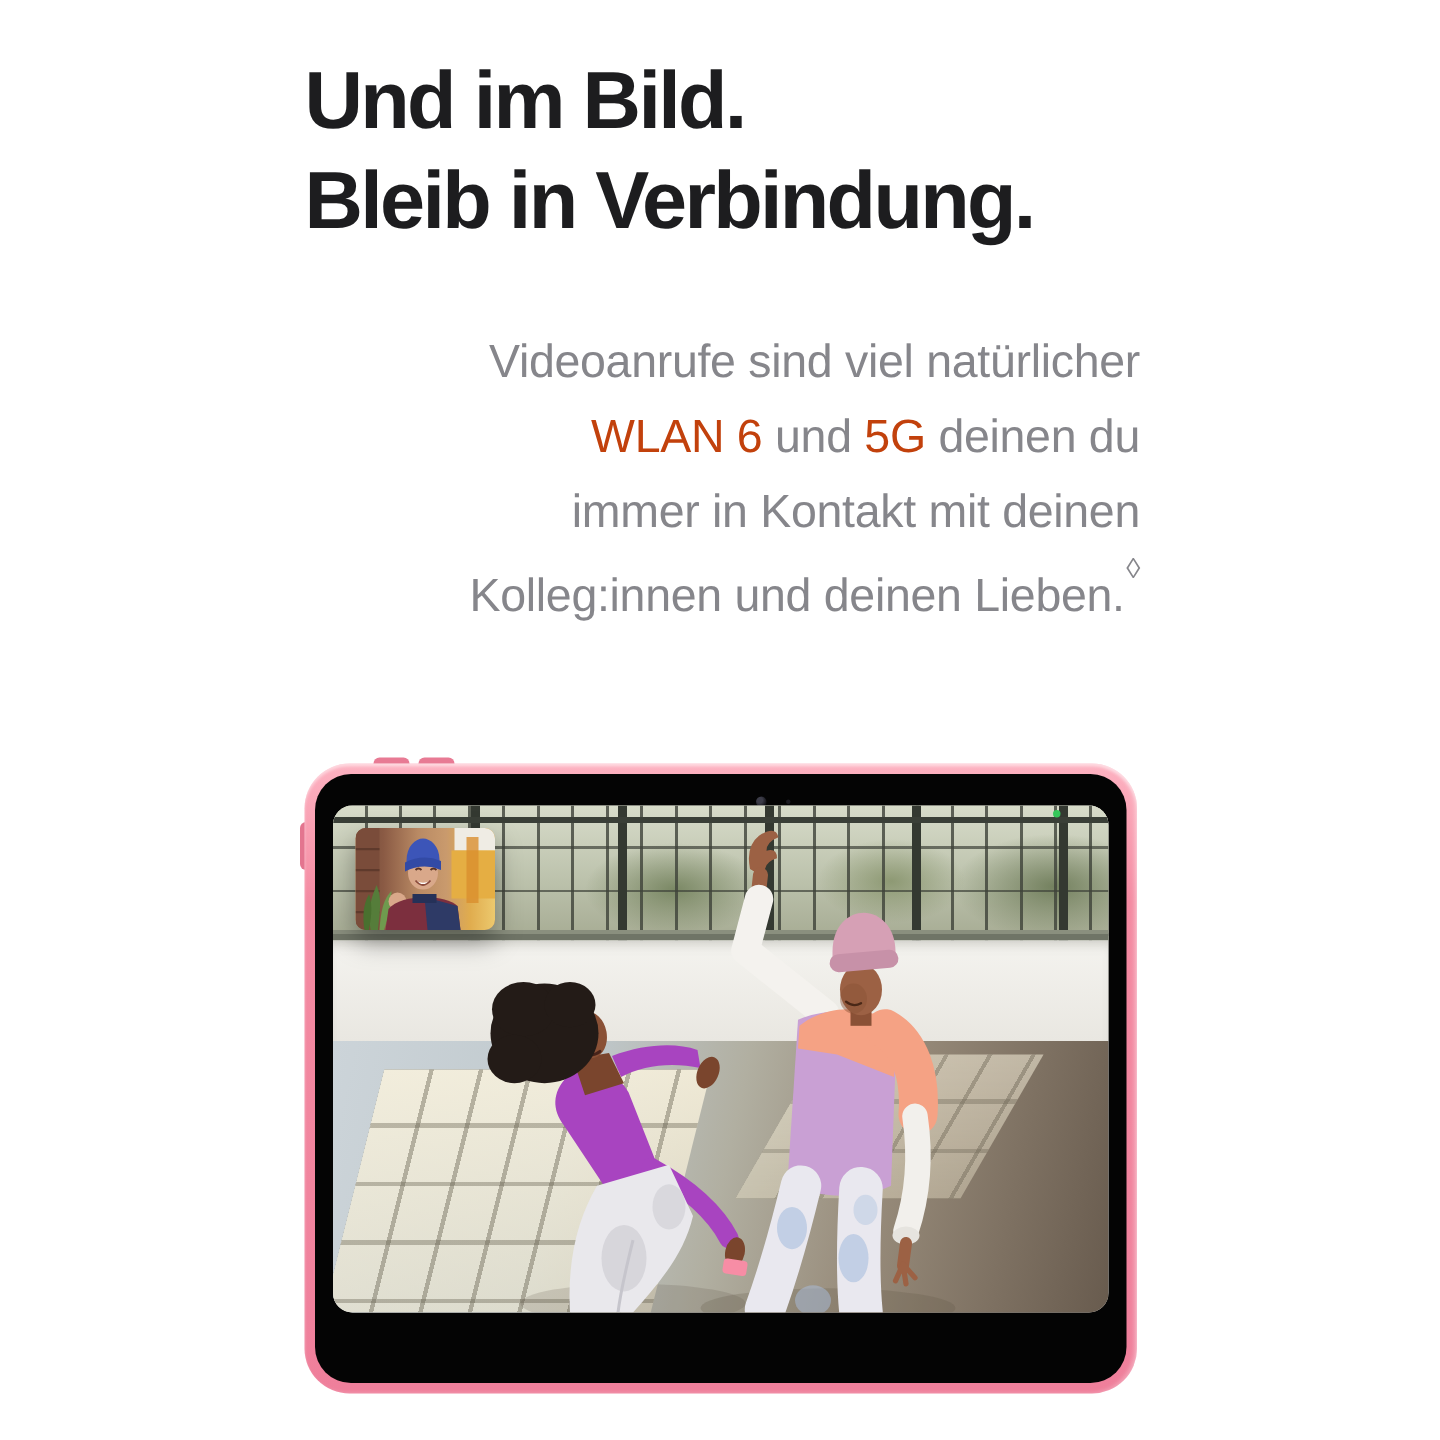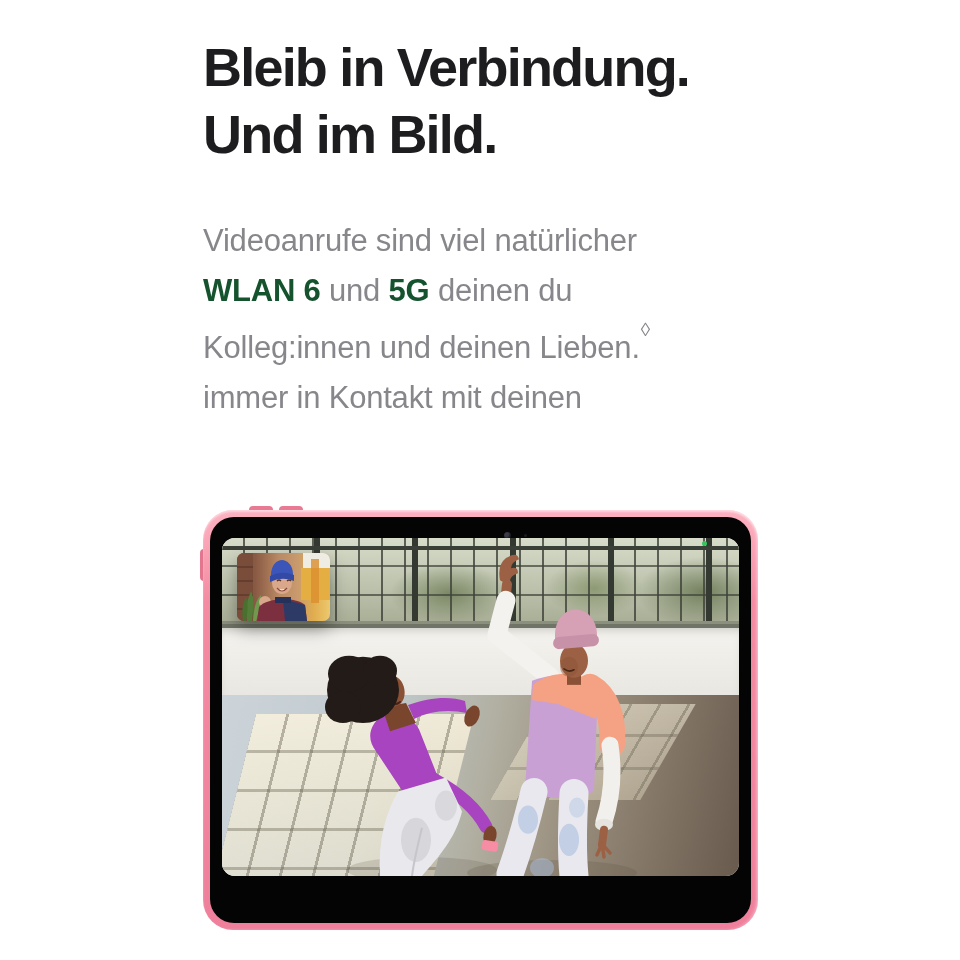--- a/index.html
+++ b/index.html
@@ -4,23 +4,23 @@
 <style>
   html,body{margin:0;padding:0;width:960px;height:960px;overflow:hidden;background:#ffffff;}
   body{font-family:"Liberation Sans","DejaVu Sans",sans-serif;-webkit-font-smoothing:antialiased;}
   .content{margin-left:203px;width:557px;}
   
   .headline{margin:34px 0 0 0;font-size:54px;line-height:67px;font-weight:700;
             color:#1d1d1f;letter-spacing:-1.8px;}
   .headline .hline{display:block;white-space:nowrap;}
   
   .copy{margin:48px 0 0 0;font-size:31px;line-height:50px;font-weight:400;
-        color:#86868b;letter-spacing:-0.2px;}
+        color:#86868b;letter-spacing:-0.2px;text-align:right;}
   .copy .line{display:block;white-space:nowrap;}
-  .copy .b{font-weight:700;color:#14532d;}
+  .copy .b{font-weight:400;color:#c2410c;}
   .footnote{font-size:19px;color:#86868b;position:relative;top:-11px;margin-left:1px;
             text-decoration:none;cursor:pointer;}
   
   .ipad{position:relative;margin:87px 0 0 0;width:555px;height:420px;}
   .btn{position:absolute;background:#e87a94;}
   .btn-vol1{top:-4px;left:46px;width:24px;height:10px;border-radius:4px 4px 0 0;}
   .btn-vol2{top:-4px;left:76px;width:24px;height:10px;border-radius:4px 4px 0 0;}
   .btn-side{left:-3px;top:39px;width:6px;height:32px;border-radius:4px 0 0 4px;background:#e3758f;}
   .frame{position:absolute;inset:0;border-radius:30px;
          background:linear-gradient(180deg,#fdb2c1 0%,#f48ba2 22%,#ef7f9b 100%);
@@ -65,29 +65,29 @@
   .pip{position:absolute;left:15px;top:15px;width:93px;height:68px;border-radius:7px;overflow:hidden;
        box-shadow:0 8px 18px rgba(0,0,0,.35);background:#b98a64;}
   .pip svg{display:block;}
 </style>
 </head>
 <body>
 
 <main class="content">
 
   <h2 class="headline">
+    <span class="hline">Und im Bild.</span>
     <span class="hline">Bleib in Verbindung.</span>
-    <span class="hline">Und im Bild.</span>
   </h2>
 
   <p class="copy">
     <span class="line">Videoanrufe sind viel natürlicher</span>
     <span class="line"><span class="b">WLAN 6</span><span> und </span><span class="b">5G</span><span> deinen du</span></span>
+    <span class="line">immer in Kontakt mit deinen</span>
     <span class="line"><span>Kolleg:innen und deinen Lieben.</span><sup class="footnote">◊</sup></span>
-    <span class="line">immer in Kontakt mit deinen</span>
   </p>
 
   <figure class="ipad">
     <div class="btn btn-side"></div>
     <div class="btn btn-vol1"></div>
     <div class="btn btn-vol2"></div>
     <div class="frame"></div>
     <div class="bezel">
       <div class="camera"></div>
       <div class="camera2"></div>

